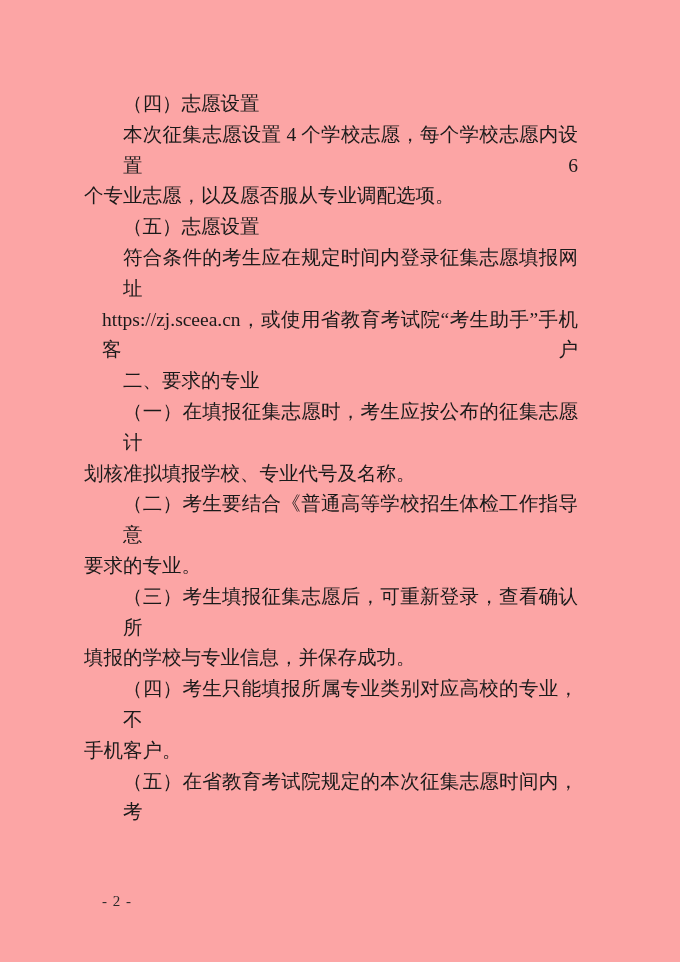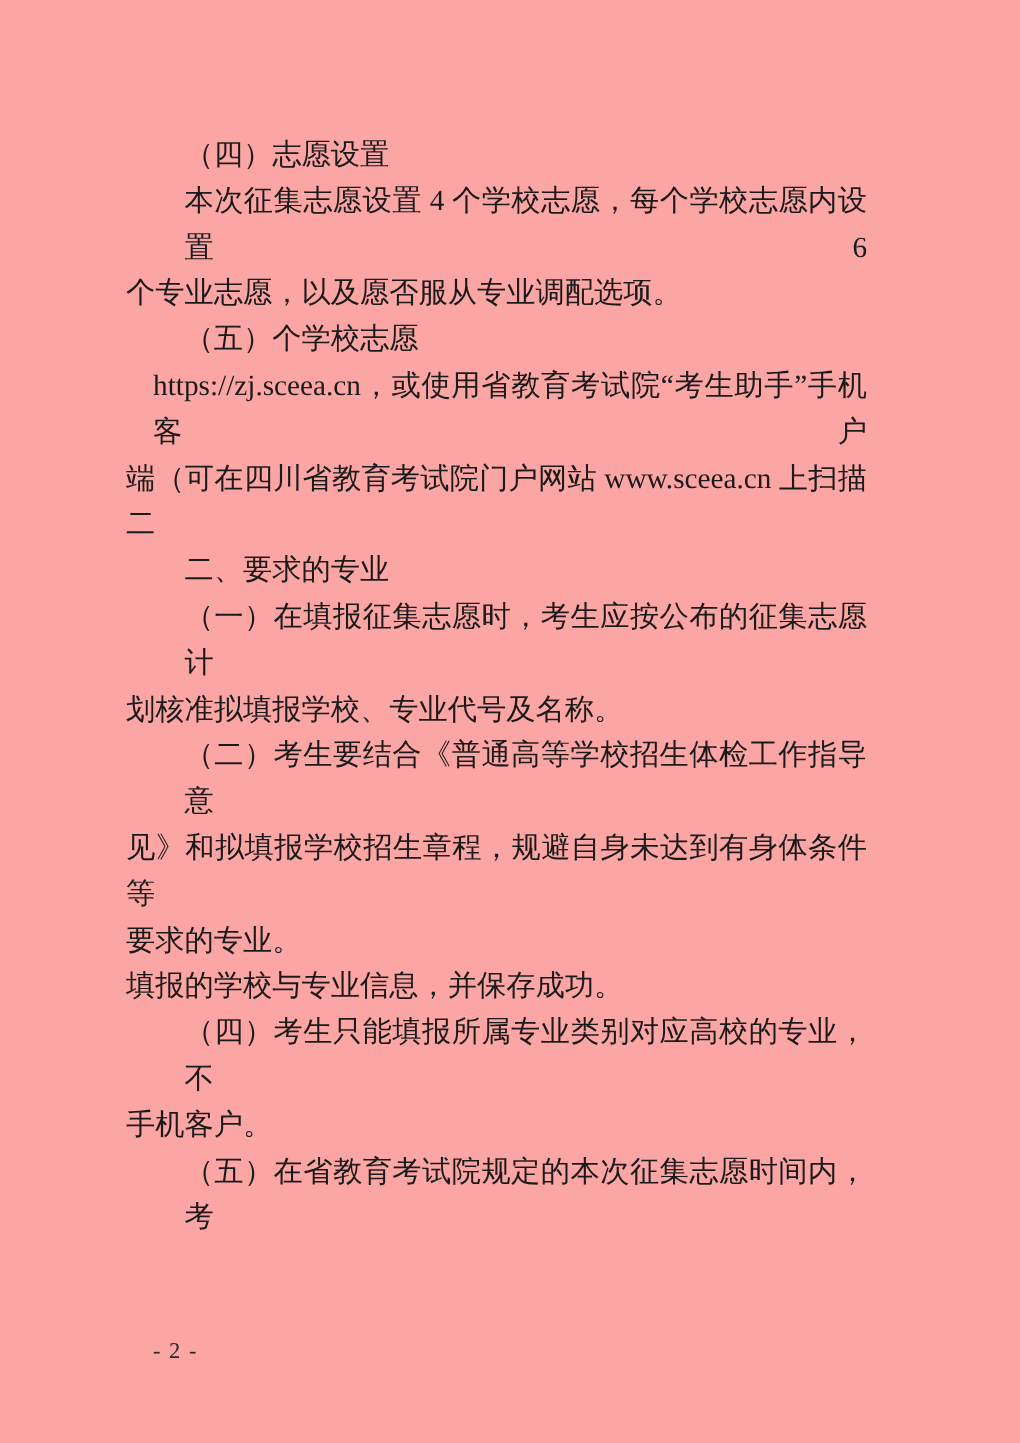--- a/index.html
+++ b/index.html
@@ -47,29 +47,29 @@
 </style>
 </head>
 <body>
 
 <div class="page">
 
   <div class="doc-body" id="doc-body">
       <div class="line ind2">（四）志愿设置</div>
       <div class="line ind2 j">本次征集志愿设置 4 个学校志愿，每个学校志愿内设置 6</div>
       <div class="line">个专业志愿，以及愿否服从专业调配选项。</div>
-      <div class="line ind2">（五）个学校志愿</div>
+      <div class="line ind2">（五）志愿设置</div>
+      <div class="line ind2 j">符合条件的考生应在规定时间内登录征集志愿填报网址</div>
       <div class="line ind1 j">https://zj.sceea.cn，或使用省教育考试院“考生助手”手机客户</div>
-      <div class="line j">端（可在四川省教育考试院门户网站 www.sceea.cn 上扫描二</div>
       <div class="line ind2">二、要求的专业</div>
       <div class="line ind2 j">（一）在填报征集志愿时，考生应按公布的征集志愿计</div>
       <div class="line">划核准拟填报学校、专业代号及名称。</div>
       <div class="line ind2 j">（二）考生要结合《普通高等学校招生体检工作指导意</div>
-      <div class="line j">见》和拟填报学校招生章程，规避自身未达到有身体条件等</div>
       <div class="line">要求的专业。</div>
+      <div class="line ind2 j">（三）考生填报征集志愿后，可重新登录，查看确认所</div>
       <div class="line">填报的学校与专业信息，并保存成功。</div>
       <div class="line ind2 j">（四）考生只能填报所属专业类别对应高校的专业，不</div>
       <div class="line">手机客户。</div>
       <div class="line ind2 j">（五）在省教育考试院规定的本次征集志愿时间内，考</div>
     </div>
 
   <div class="doc-body" style="position:static"></div>
 
   <div class="pagenum">- 2 -</div>
 </div>

